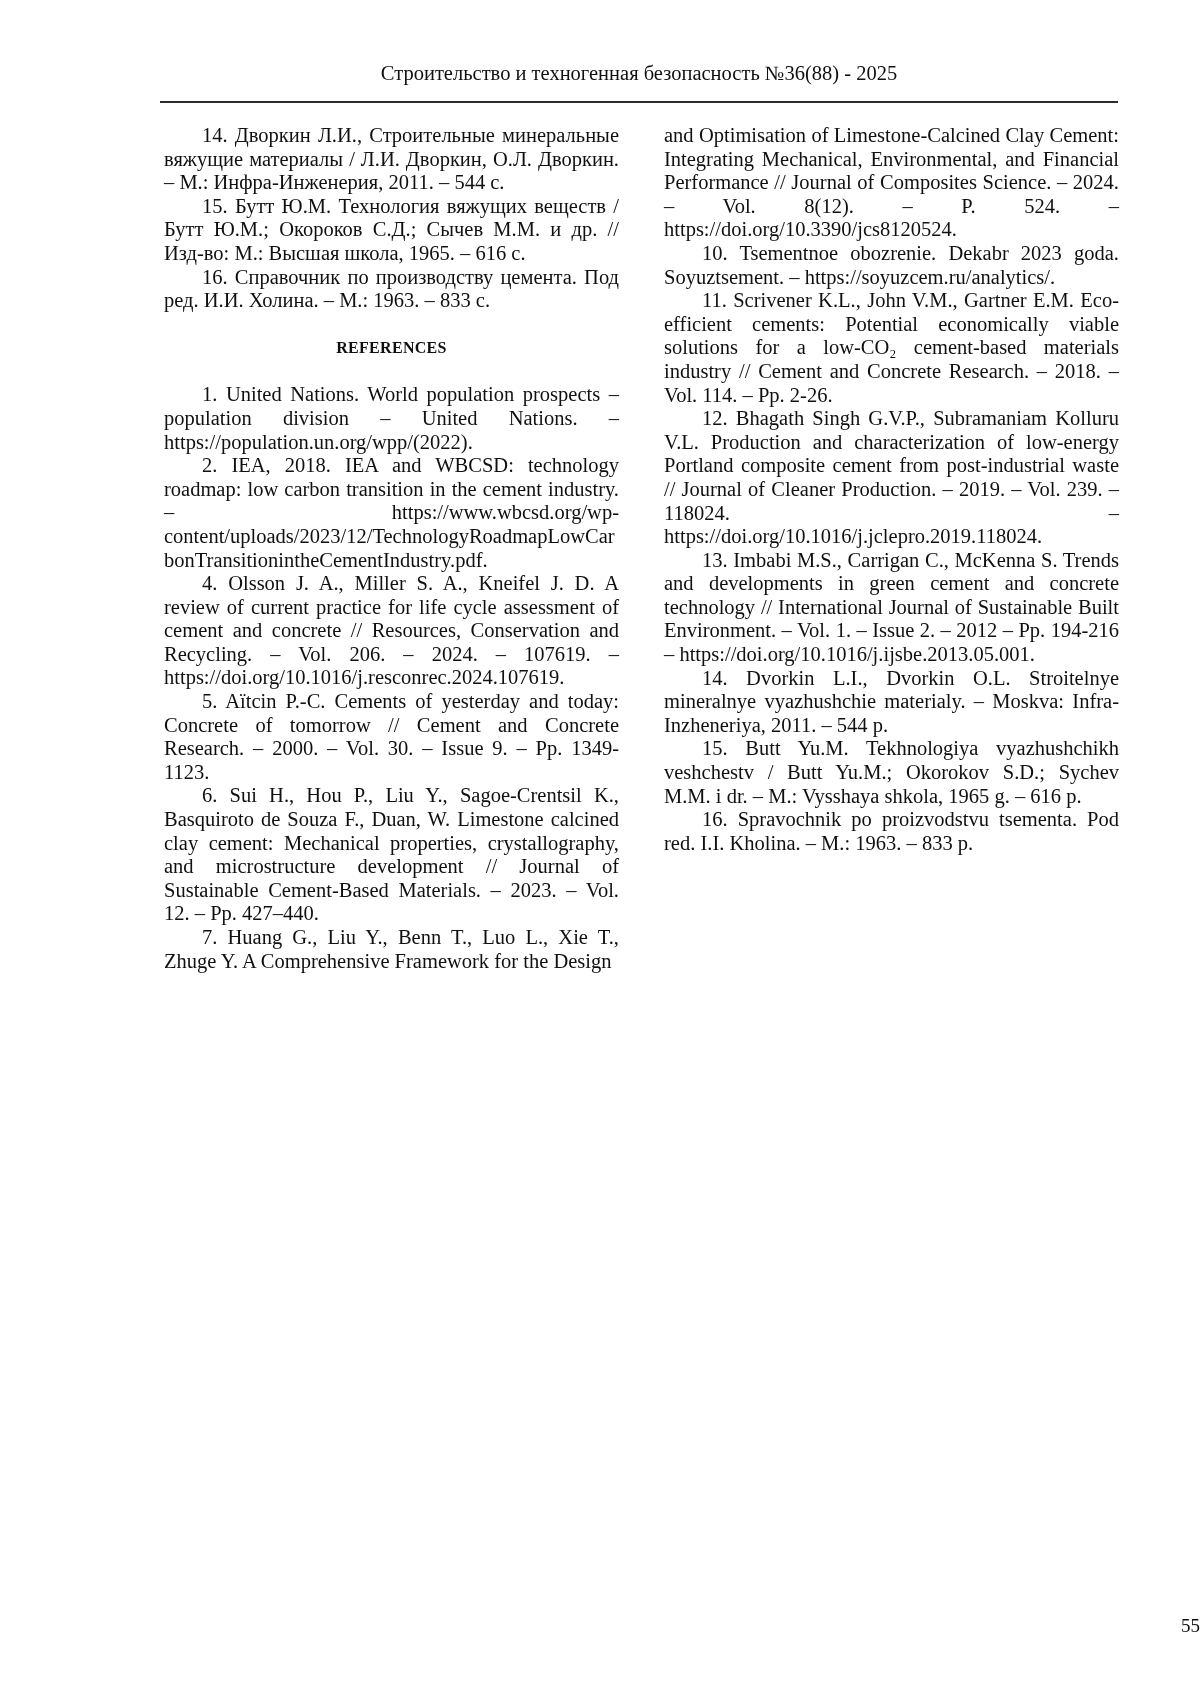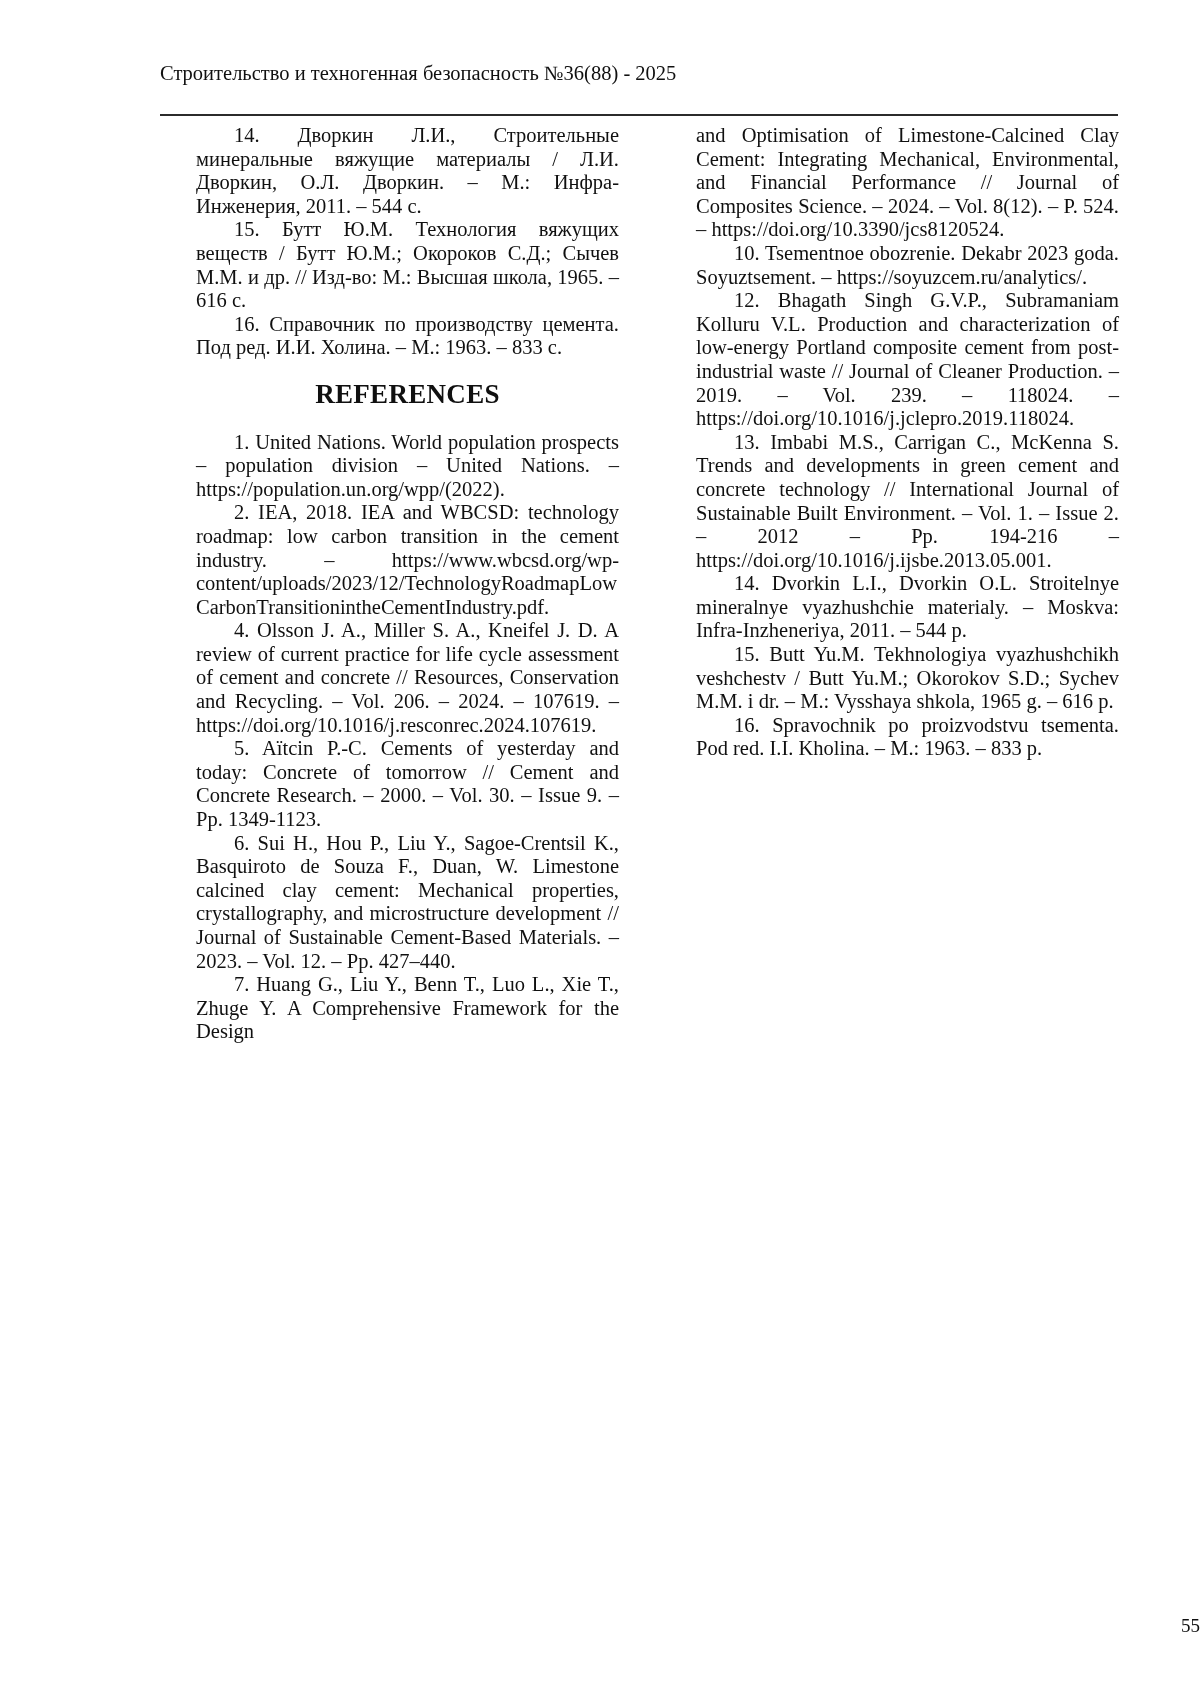--- a/index.html
+++ b/index.html
@@ -10,52 +10,52 @@
     background: #ffffff;
     font-family: "Liberation Serif", serif;
     color: #101010;
     overflow: hidden;
   }
   .masthead {
     position: absolute;
     top: 62px;
     left: 160px;
     width: 958px;
+    text-align: center;
     font-size: 20.5px;
     line-height: 1.15;
-    padding-bottom: 28px;
+    padding-bottom: 15px;
     border-bottom: 2px solid #2b2b2b;
   }
   .columns {
     position: absolute;
     top: 124px;
     left: 164px;
     width: 955px;
     display: flex;
     gap: 45px;
   }
   .col {
     width: 455px;
     font-size: 20.5px;
     line-height: 23.6px;
     text-align: justify;
-    margin-left: 32px;
   }
   .ref {
     margin: 0;
     text-indent: 38px;
     overflow-wrap: break-word;
     word-break: break-word;
   }
   .ref.cont { text-indent: 0; }
   .refs-heading {
     margin: 23px 0 24px 0;
     text-align: center;
     font-weight: bold;
-    font-size: 27px;
+    font-size: 16px;
     text-indent: 0;
     letter-spacing: 0.3px;
   }
   .page-number {
     position: absolute;
     bottom: 60px;
     left: 0;
     width: 100%;
     text-align: right;
     font-size: 19px;
@@ -81,20 +81,21 @@
       <p class="ref">2.  IEA, 2018. IEA and WBCSD: technology roadmap: low carbon transition in the cement industry. – https://www.wbcsd.org/wp-content/uploads/2023/12/TechnologyRoadmapLowCarbonTransitionintheCementIndustry.pdf.</p>
       <p class="ref">4.  Olsson J. A., Miller S. A., Kneifel J. D. A review of current practice for life cycle assessment of cement and concrete // Resources, Conservation and Recycling. – Vol. 206. – 2024. – 107619. – https://doi.org/10.1016/j.resconrec.2024.107619.</p>
       <p class="ref">5.  Aïtcin P.-C. Cements of yesterday and today: Concrete of tomorrow // Cement and Concrete Research. – 2000. – Vol. 30. – Issue 9. – Pp. 1349-1123.</p>
       <p class="ref">6.  Sui H., Hou P., Liu Y., Sagoe-Crentsil K., Basquiroto de Souza F., Duan, W. Limestone calcined clay cement: Mechanical properties, crystallography, and microstructure development // Journal of Sustainable Cement-Based Materials. – 2023. – Vol. 12. – Pp. 427–440.</p>
       <p class="ref">7.  Huang G., Liu Y., Benn T., Luo L., Xie T., Zhuge Y. A Comprehensive Framework for the Design</p>
     </div>
 
     <div class="col">
       <p class="ref cont">and Optimisation of Limestone-Calcined Clay Cement: Integrating Mechanical, Environmental, and Financial Performance // Journal of Composites Science. – 2024. – Vol. 8(12). – P. 524. – https://doi.org/10.3390/jcs8120524.</p>
       <p class="ref">10. Tsementnoe obozrenie. Dekabr 2023 goda. Soyuztsement. – https://soyuzcem.ru/analytics/.</p>
+      <p class="ref">11. Scrivener K.L., John V.M., Gartner E.M. Eco-efficient cements: Potential economically viable solutions for a low-CO₂ cement-based materials industry // Cement and Concrete Research. – 2018. – Vol. 114. – Pp. 2-26.</p>
       <p class="ref">12. Bhagath Singh G.V.P., Subramaniam Kolluru V.L. Production and characterization of low-energy Portland composite cement from post-industrial waste // Journal of Cleaner Production. – 2019. – Vol. 239. – 118024. – https://doi.org/10.1016/j.jclepro.2019.118024.</p>
       <p class="ref">13. Imbabi M.S., Carrigan C., McKenna S. Trends and developments in green cement and concrete technology // International Journal of Sustainable Built Environment. – Vol. 1. – Issue 2. – 2012 – Pp. 194-216 – https://doi.org/10.1016/j.ijsbe.2013.05.001.</p>
       <p class="ref">14. Dvorkin L.I., Dvorkin O.L. Stroitelnye mineralnye vyazhushchie materialy. – Moskva: Infra-Inzheneriya, 2011. – 544 p.</p>
       <p class="ref">15. Butt Yu.M. Tekhnologiya vyazhushchikh veshchestv / Butt Yu.M.; Okorokov S.D.; Sychev M.M. i dr. – M.: Vysshaya shkola, 1965 g. – 616 p.</p>
       <p class="ref">16. Spravochnik po proizvodstvu tsementa. Pod red. I.I. Kholina. – M.: 1963. – 833 p.</p>
     </div>
 
   </div>
 
   <div class="page-number">55</div>

